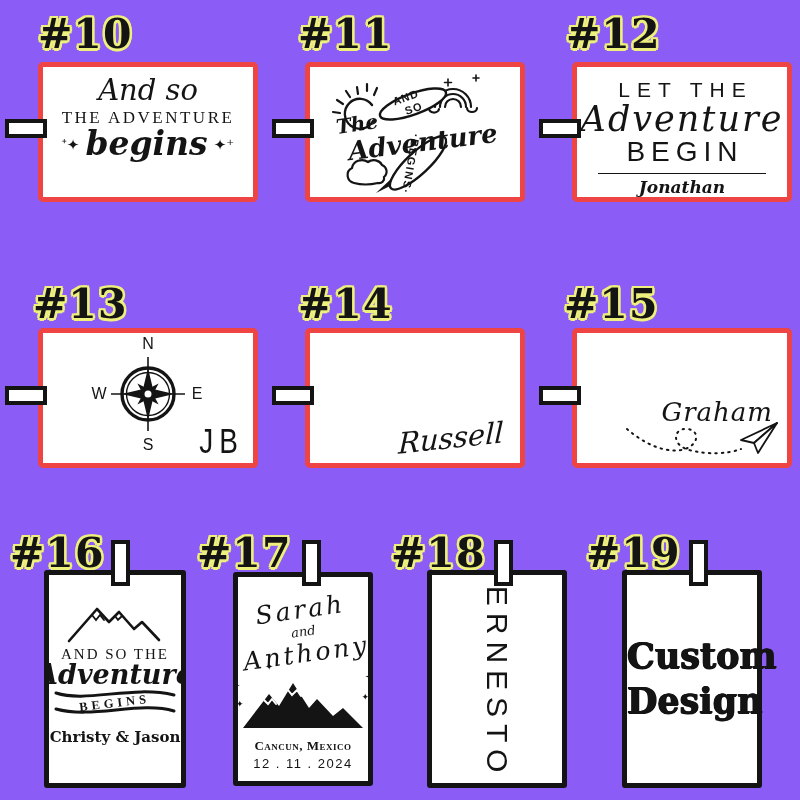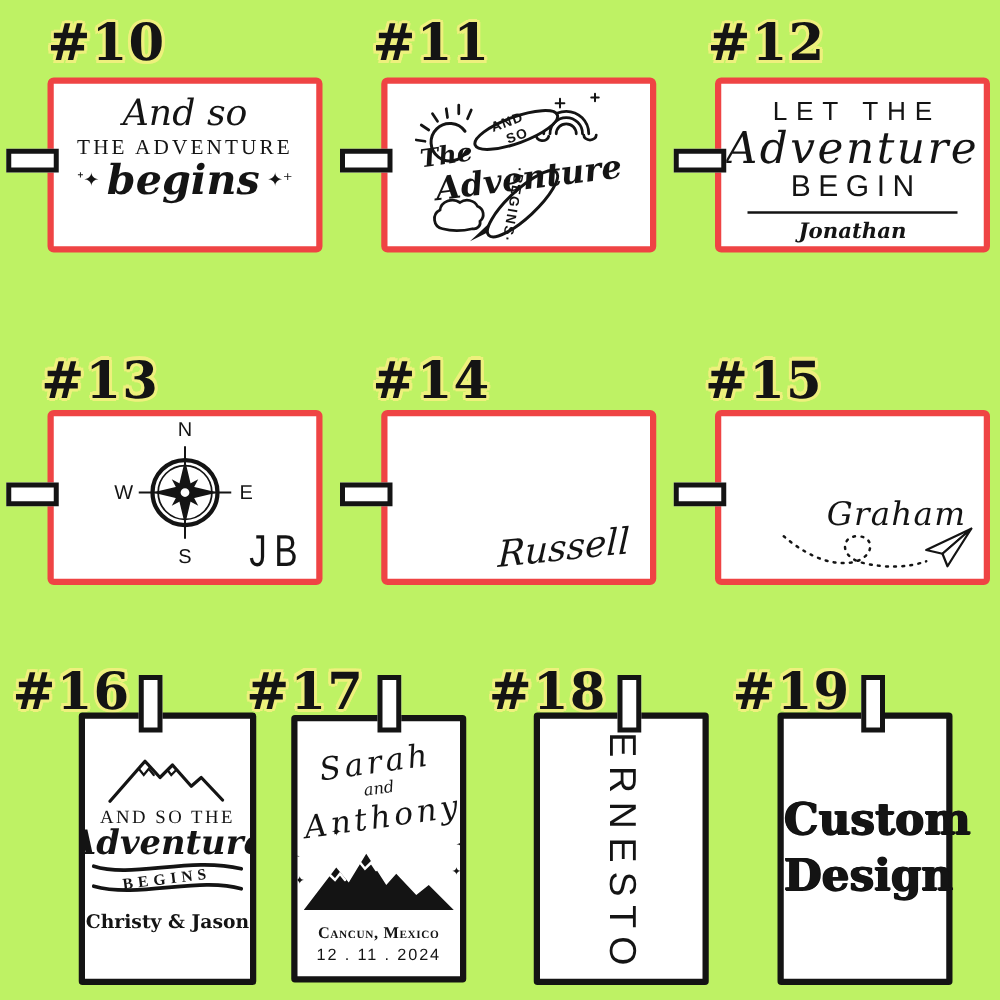--- a/index.html
+++ b/index.html
@@ -1,16 +1,16 @@
 <!DOCTYPE html>
 <html><head>
 <meta charset="utf-8">
 <style>
   html,body{margin:0;padding:0;background:#ffffff;}
-  .canvas{position:relative;width:800px;height:800px;background:#bef264;overflow:hidden;
+  .canvas{position:relative;width:800px;height:800px;background:#8b5cf6;overflow:hidden;
           font-family:"Liberation Sans",sans-serif;color:#141414;}
 
   
   .num{position:absolute;font-family:"DejaVu Serif",serif;font-weight:bold;font-size:41px;
        color:#141414;letter-spacing:1px;
        text-shadow:2.5px 0 0 #eef07d,-2.5px 0 0 #eef07d,0 2.5px 0 #eef07d,0 -2.5px 0 #eef07d,
                    2px 2px 0 #eef07d,-2px 2px 0 #eef07d,2px -2px 0 #eef07d,-2px -2px 0 #eef07d;}
 
   
   .tagh{position:absolute;width:220px;height:140px;background:#fff;border:5px solid #ef4444;
@@ -31,21 +31,21 @@
   .beginsrow{display:flex;align-items:center;margin-top:-2px;}
   .begins{font-family:"DejaVu Serif",serif;font-style:italic;font-weight:bold;font-size:33px;
           margin:0 6px;line-height:1.1;}
   .spark{font-size:15px;line-height:1;}
 
   
   .letthe{font-family:"Liberation Sans",sans-serif;font-size:21px;letter-spacing:7px;
           padding-left:7px;margin-top:11px;}
   .advscript{font-family:"DejaVu Serif",serif;font-style:italic;font-size:35px;letter-spacing:2px;
              margin-top:-1px;line-height:1.05;}
-  .begin12{font-family:"Liberation Sans",sans-serif;font-size:24px;letter-spacing:6px;
+  .begin12{font-family:"Liberation Sans",sans-serif;font-size:28px;letter-spacing:6px;
            padding-left:6px;margin-top:-2px;}
   .rule{width:168px;height:2px;background:#141414;margin-top:5px;}
   .jname{font-family:"DejaVu Serif",serif;font-weight:bold;font-size:17px;margin-top:4px;font-style:italic;}
 
   
   .compass{position:absolute;left:50%;top:0;transform:translateX(-50%);}
   .initials{position:absolute;right:9px;bottom:1px;font-family:"Liberation Sans",sans-serif;
             font-size:28px;letter-spacing:6px;transform:scaleY(1.28);transform-origin:bottom;}
 
   
@@ -190,21 +190,21 @@
     <svg class="gtrail" viewBox="0 0 160 50" width="160" height="50">
       <path d="M4,16 C18,28 38,40 58,37 C76,34 78,17 64,16 C50,15 48,32 66,37 C86,42 104,41 118,36" fill="none" stroke="#141414" stroke-width="2" stroke-dasharray="1.5 5" stroke-linecap="round"></path>
       <g stroke="#141414" stroke-width="1.8" stroke-linejoin="round">
         <path d="M154,10 L118,27 L131,30 Z" fill="#ffffff"></path>
         <path d="M154,10 L131,30 L135,40 L140,32 Z" fill="#ffffff"></path>
       </g>
     </svg>
   </div>
   <div class="tabh" style="left:539px;top:386px"></div>
 
-  <div class="tagv" style="left:63px;top:570px;width:142px">
+  <div class="tagv" style="left:44px;top:570px;width:142px">
     <div class="inner">
       <svg class="m16" viewBox="0 0 96 40" width="96" height="40">
         <path d="M2,38 L30,6 L42,19 L52,9 L67,26 L75,19 L92,37" fill="none" stroke="#141414" stroke-width="2.6" stroke-linejoin="round" stroke-linecap="round"></path>
         <path d="M25,12 l4,5 l4,-5 l4,5 M48,13 l3,4 l4,-4" fill="none" stroke="#141414" stroke-width="1.8" stroke-linecap="round"></path>
       </svg>
       <div class="andsothe">AND SO THE</div>
       <div class="adv16">Adventure</div>
       <svg viewBox="0 0 126 36" width="126" height="36" style="margin-top:-3px">
         <path d="M4,8 C35,18 80,0 122,10" fill="none" stroke="#141414" stroke-width="3" stroke-linecap="round"></path>
         <path d="M4,24 C40,34 88,16 122,26" fill="none" stroke="#141414" stroke-width="3" stroke-linecap="round"></path>

